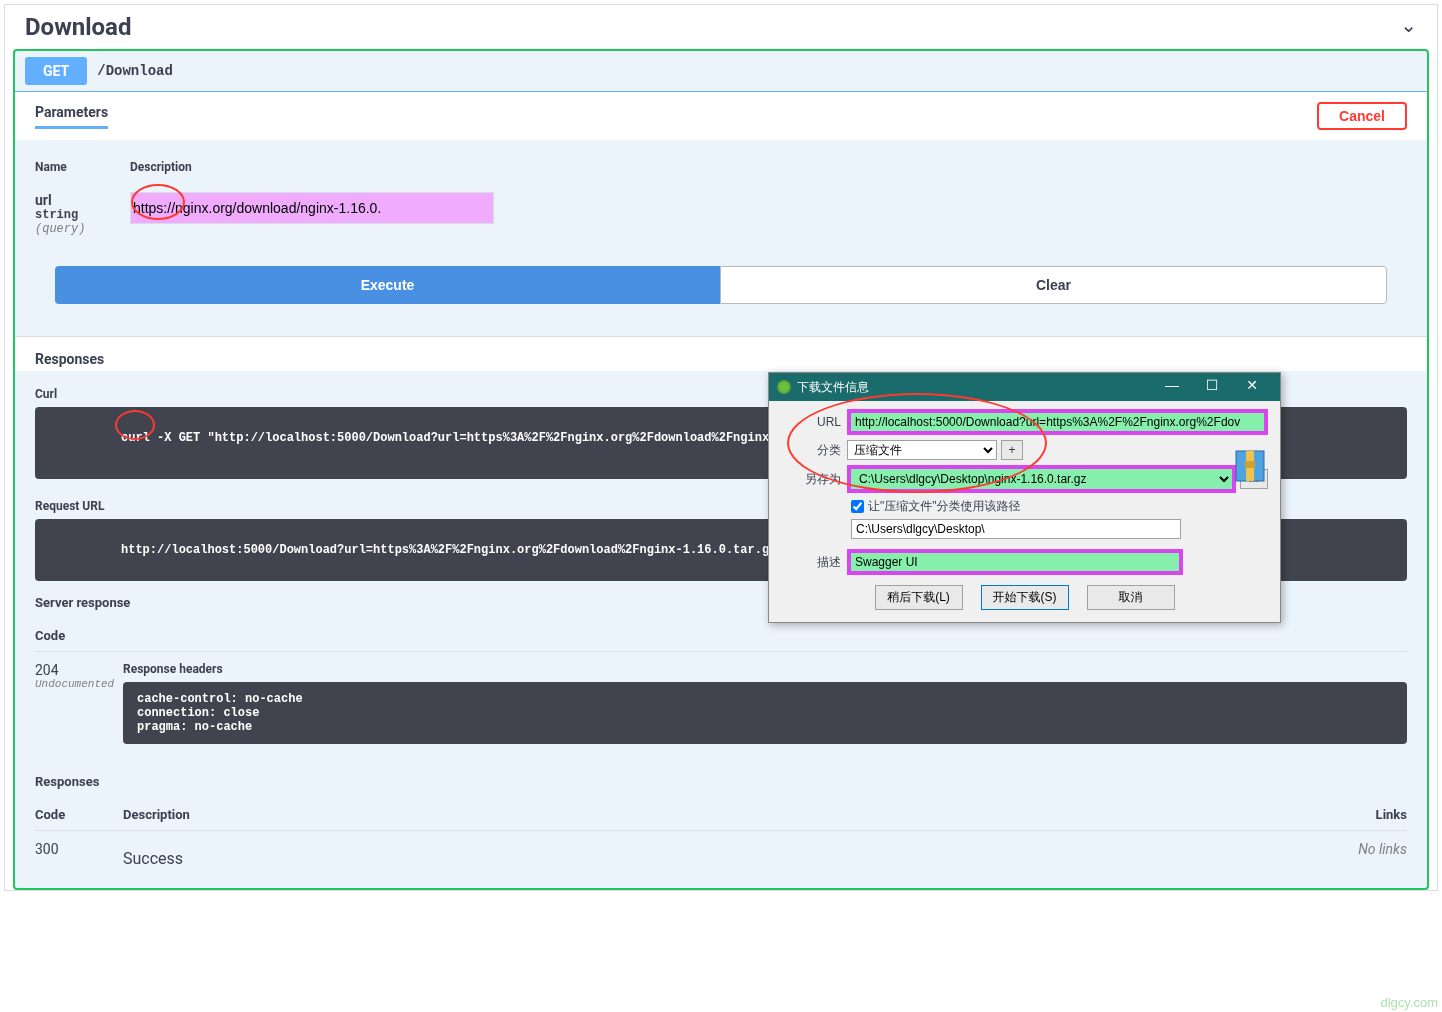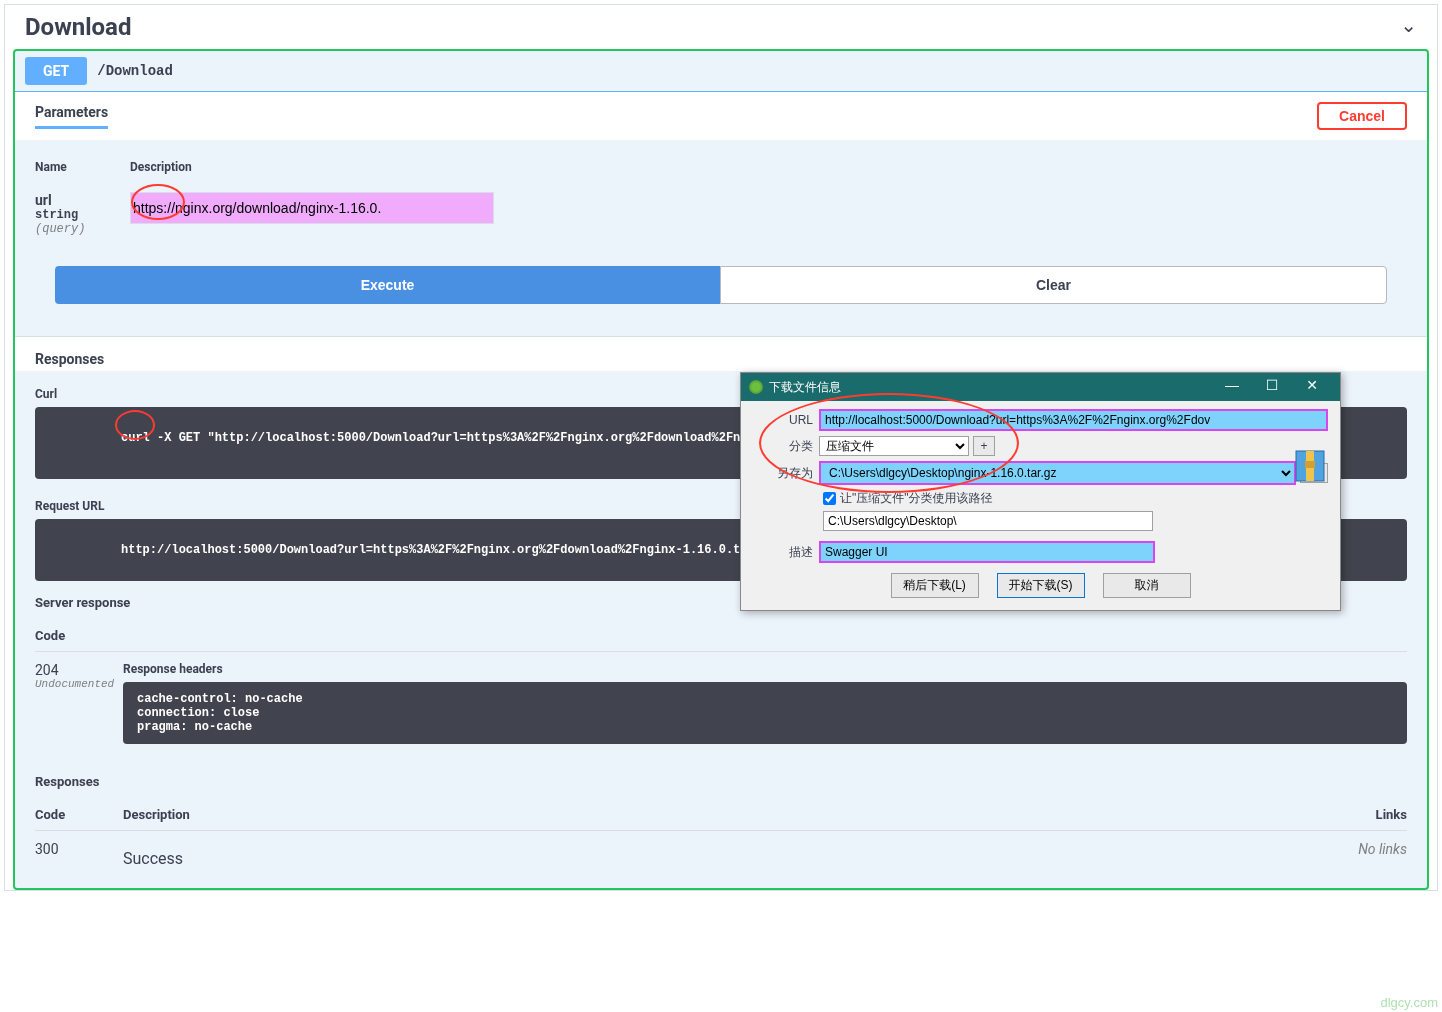--- a/index.html
+++ b/index.html
@@ -42,30 +42,30 @@
 .resp-col-links { width: 80px; text-align: right; }
 .resp-row { display: flex; border-top: 1px solid #d8dde7; padding: 10px 0; }
 .resp-row .code-val { width: 88px; }
 .undoc { font-family: "Courier New", monospace; font-style: italic; font-size: 11px; color: #808080; }
 .resp-details { flex: 1; }
 .resp-headers-label { font-weight: 700; font-size: 12px; margin-bottom: 6px; }
 .nolinks { font-style: italic; color: #808080; width: 80px; text-align: right;}
 .watermark { position: fixed; bottom: 2px; right: 4px; color: #aee1b1; font-size: 13px; font-family: sans-serif; }
 
 
-.idm-dialog { position: absolute; top: 372px; left: 740px; width: 601px; background: #f0f0f0; border: 1px solid #888; box-shadow: 2px 2px 8px rgba(0,0,0,0.3); font-size: 12px; font-family: "Microsoft YaHei", sans-serif; z-index: 100; }
+.idm-dialog { position: absolute; top: 372px; left: 768px; width: 513px; background: #f0f0f0; border: 1px solid #888; box-shadow: 2px 2px 8px rgba(0,0,0,0.3); font-size: 12px; font-family: "Microsoft YaHei", sans-serif; z-index: 100; }
 .idm-title { background: #1a6b6b; color: #fff; display: flex; align-items: center; padding: 5px 8px; }
 .idm-title-icon { width: 14px; height: 14px; background: radial-gradient(circle, #6fbf3f 40%, #2d7a2d 100%); border-radius: 50%; margin-right: 6px; }
 .idm-title-text { flex: 1; }
 .idm-win-controls { display: flex; }
 .idm-win-btn { width: 40px; height: 18px; text-align: center; color: #fff; cursor: pointer; font-size: 14px; line-height: 14px; }
 .idm-body { padding: 8px 12px 12px; position: relative; }
 .idm-row { display: flex; align-items: center; margin-bottom: 5px; }
 .idm-label { width: 66px; text-align: right; padding-right: 6px; }
-.idm-input { flex: 1; border: 2px solid #d946ef; padding: 2px 4px; font-size: 12px; background: #7dd3fc; }
+.idm-input { flex: 1; border: 4px solid #d946ef; padding: 2px 4px; font-size: 12px; background: #86efac; }
 .idm-select { width: 150px; border: 1px solid #a0a0a0; padding: 1px 2px; font-size: 12px; background: #fff; }
 .idm-plus { width: 22px; height: 20px; border: 1px solid #a0a0a0; background: #e9e9e9; margin-left: 4px; cursor: pointer; text-align: center; line-height: 18px; }
 .idm-browse { width: 28px; height: 20px; border: 1px solid #a0a0a0; background: #e9e9e9; margin-left: 4px; cursor: pointer; text-align: center; line-height: 16px; }
 .idm-check-row { margin-left: 70px; margin-bottom: 4px; display: flex; align-items: center; }
 .idm-check { margin-right: 4px; }
 .idm-path-input { margin-left: 70px; width: 330px; border: 1px solid #a0a0a0; padding: 2px 4px; font-size: 12px; background: #fff; margin-bottom: 10px; }
 .idm-btn-row { display: flex; justify-content: center; gap: 18px; margin-top: 10px; }
 .idm-btn { width: 88px; padding: 3px 0; border: 1px solid #a0a0a0; background: #e9e9e9; cursor: pointer; font-size: 12px; }
 .idm-btn.primary { border: 1.5px solid #0078d7; }
 .idm-file-icon { position: absolute; right: 14px; top: 46px; width: 32px; height: 36px; }

